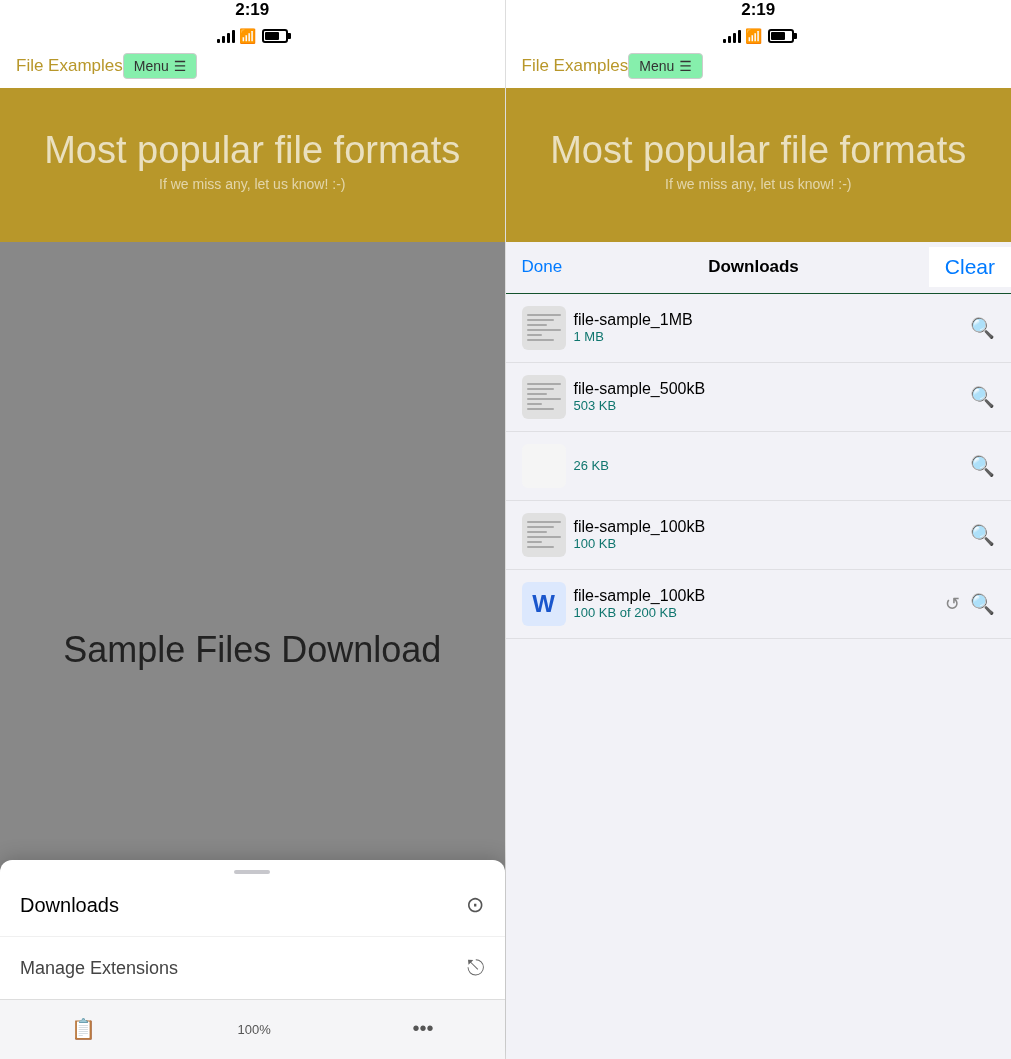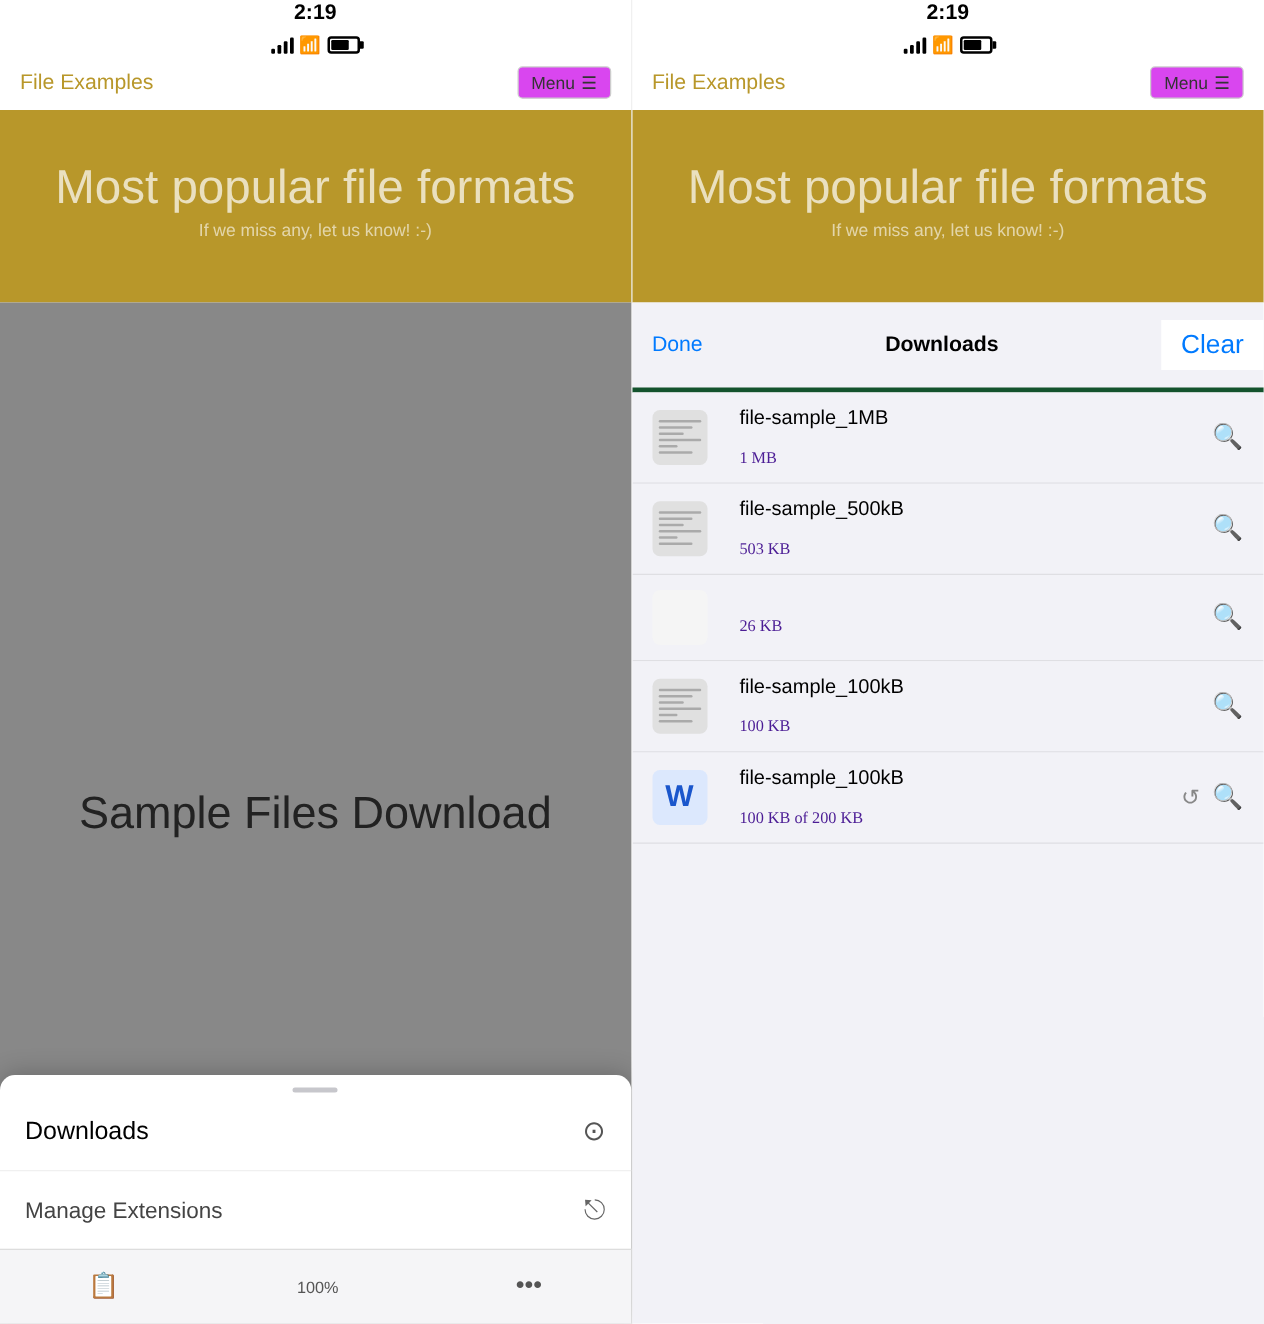--- a/index.html
+++ b/index.html
@@ -93,39 +93,39 @@
       height: 100%;
       width: 70%;
       border-radius: 1px;
     }
 
     
     .nav-bar {
       height: 44px;
       display: flex;
       align-items: center;
-      justify-content: space-between;
+      justify-content: flex-start;
       padding: 0 16px;
       background: #fff;
     }
     .nav-title {
       font-size: 17px;
       color: #b8972a;
       font-weight: 400;
     }
     .menu-btn {
       display: flex;
       align-items: center;
       gap: 5px;
       border: 1px solid #ccc;
       border-radius: 4px;
       padding: 4px 10px;
       font-size: 14px;
       color: #333;
-      background: #d946ef;
+      background: #86efac;
       cursor: pointer;
     }
     .hamburger-icon {
       font-size: 14px;
     }
 
     
     .hero {
       background: #b8972a;
       padding: 40px 24px 50px;
@@ -227,26 +227,26 @@
       font-size: 13px;
       color: #555;
     }
     .toolbar-icon {
       font-size: 20px;
       margin-bottom: 2px;
     }
 
     
     .downloads-header {
-      height: 72px;
+      height: 52px;
       display: flex;
       align-items: center;
       justify-content: space-between;
       background: #f2f2f7;
-      border-bottom: 4px solid #14532d;
+      border-bottom: 1px solid #14532d;
       padding: 0 0;
     }
     .downloads-done-btn {
       font-size: 17px;
       color: #007aff;
       font-weight: 400;
       padding: 0 16px;
       cursor: pointer;
       background: none;
       border: none;
@@ -275,21 +275,21 @@
       flex: 1;
       overflow-y: auto;
       background: #f2f2f7;
     }
     .download-item {
       display: flex;
       align-items: center;
       padding: 12px 16px;
       background: #f2f2f7;
       border-bottom: 1px solid rgba(0,0,0,0.08);
-      gap: 26px;
+      gap: 8px;
     }
     .file-thumb {
       width: 44px;
       height: 44px;
       background: #e0e0e0;
       border-radius: 6px;
       flex-shrink: 0;
       display: flex;
       align-items: center;
       justify-content: center;
@@ -318,23 +318,22 @@
     .file-info {
       flex: 1;
     }
     .file-name {
       font-size: 16px;
       font-weight: 500;
       color: #000;
     }
     .file-size {
       font-size: 13px;
-      color: #4c1d95;
-      margin-top: 14px;
-      font-family: Liberation Serif, serif;
+      color: #0f766e;
+      margin-top: 0;
     }
     .file-actions {
       display: flex;
       align-items: center;
       gap: 10px;
     }
     .search-icon-btn {
       font-size: 20px;
       color: #007aff;
       cursor: pointer;

